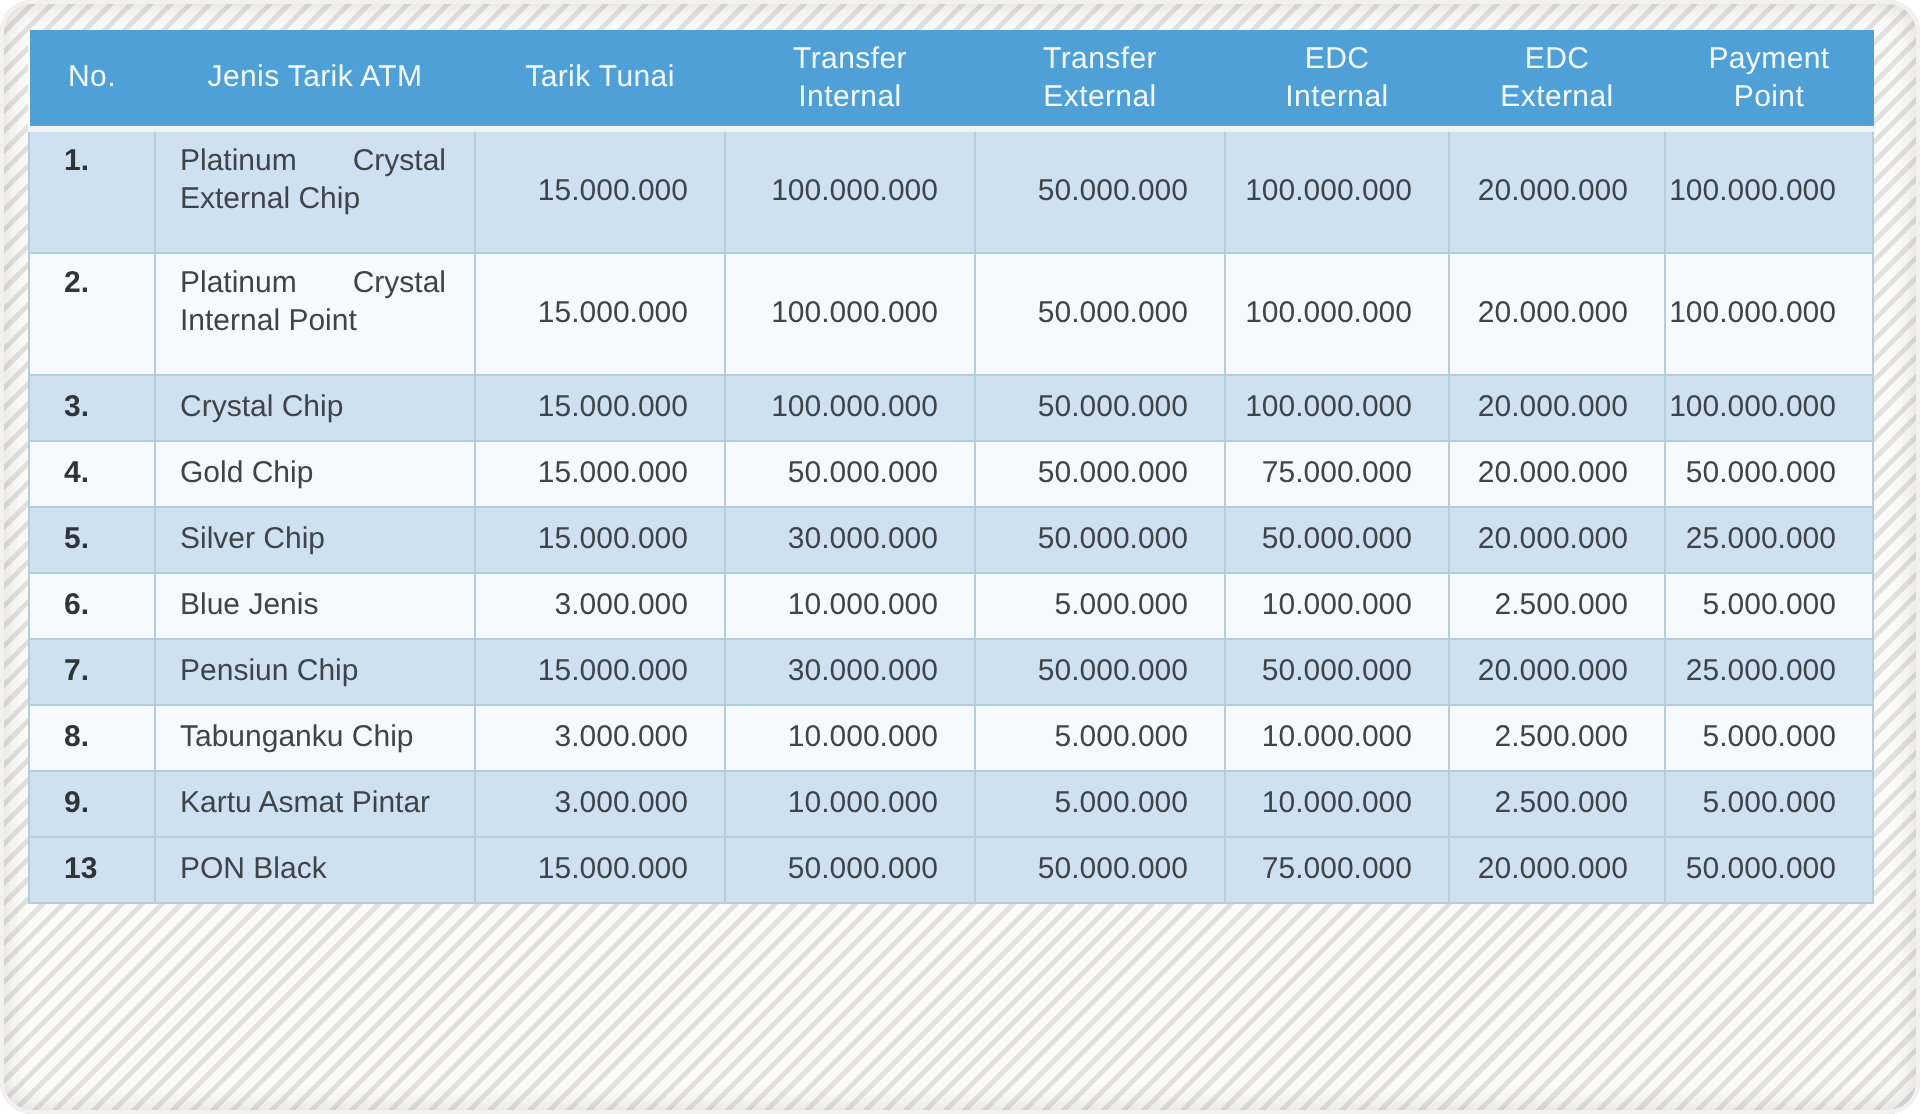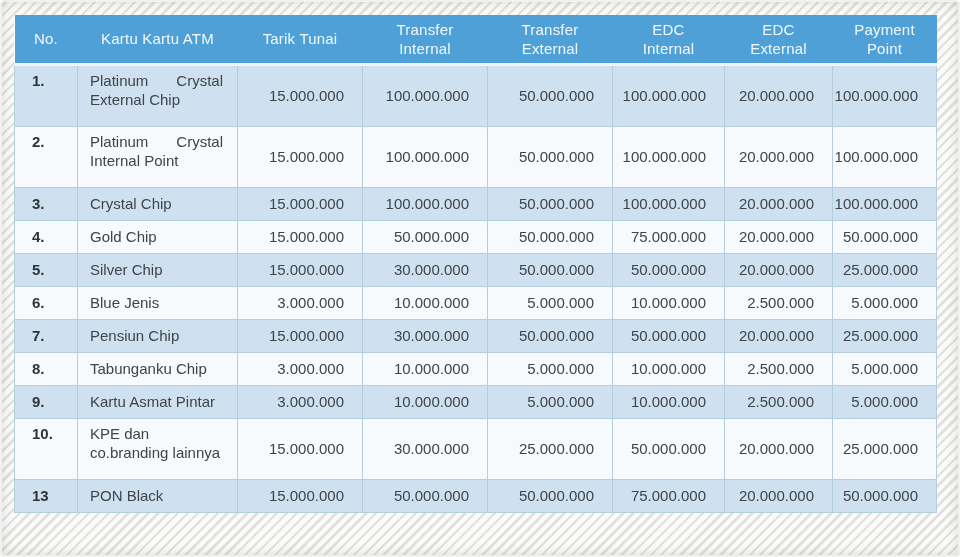--- a/index.html
+++ b/index.html
@@ -12,21 +12,21 @@
     --no-text:#2f3439;
     --stripe-light:#fbfbfa;
     --stripe-dark:#e2e1df;
   }
   html,body{margin:0;padding:0;background:#fff;}
   .page{
     position:relative;
     width:960px;height:557px;
     box-sizing:border-box;
     overflow:hidden;
-    border-radius:5px;
+    border-radius:16px;
     background:repeating-linear-gradient(135deg,var(--stripe-light) 0 4.5px,var(--stripe-dark) 4.5px 7px);
     box-shadow:inset 0 0 0 2px #f2f1ef, inset 0 0 14px rgba(90,90,90,.28);
     font-family:"Liberation Sans", sans-serif;
   }
   table.limits{
     position:absolute;left:14px;top:15px;
     width:922px;
     border-collapse:collapse;
     table-layout:fixed;
     font-size:15px;
@@ -93,21 +93,21 @@
         <col style="width: 112px;">
         <col style="width: 108px;">
         <col style="width: 104px;">
       </colgroup>
     <thead>
       <tr>
           <th>
             <span class="nameline">No.</span>
           </th>
           <th>
-            <span class="nameline">Kartu Kartu ATM</span>
+            <span class="nameline">Jenis Tarik ATM</span>
           </th>
           <th>
             <span class="nameline">Tarik Tunai</span>
           </th>
           <th>
             <span class="nameline">Transfer</span>
             <span class="nameline">Internal</span>
           </th>
           <th>
             <span class="nameline">Transfer</span>
@@ -237,33 +237,20 @@
           <td class="c-name">
             <div class="nameline">Kartu Asmat Pintar</div>
           </td>
           <td class="num">3.000.000</td>
           <td class="num">10.000.000</td>
           <td class="num">5.000.000</td>
           <td class="num">10.000.000</td>
           <td class="num">2.500.000</td>
           <td class="num">5.000.000</td>
         </tr>
-        <tr class="row-plain tall">
-          <td class="c-no">10.</td>
-          <td class="c-name">
-            <div class="nameline">KPE dan</div>
-            <div class="nameline">co.branding lainnya</div>
-          </td>
-          <td class="num">15.000.000</td>
-          <td class="num">30.000.000</td>
-          <td class="num">25.000.000</td>
-          <td class="num">50.000.000</td>
-          <td class="num">20.000.000</td>
-          <td class="num">25.000.000</td>
-        </tr>
         <tr class="row-shaded">
           <td class="c-no">13</td>
           <td class="c-name">
             <div class="nameline">PON Black</div>
           </td>
           <td class="num">15.000.000</td>
           <td class="num">50.000.000</td>
           <td class="num">50.000.000</td>
           <td class="num">75.000.000</td>
           <td class="num">20.000.000</td>

